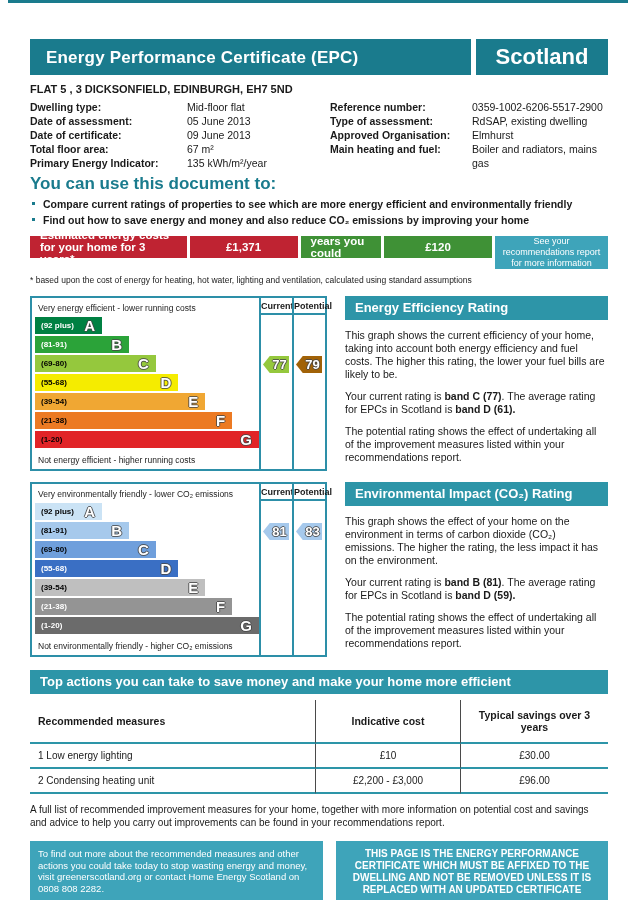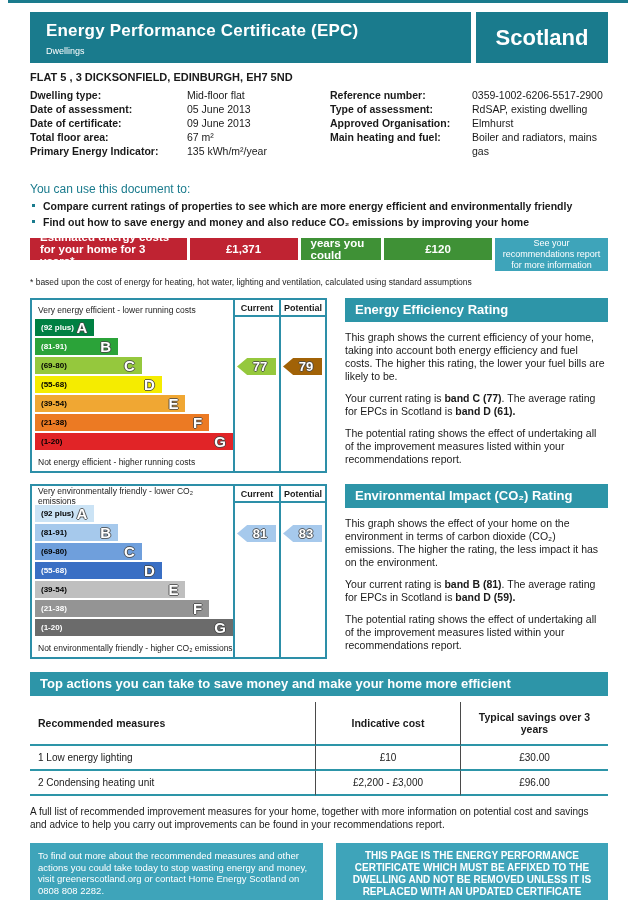--- a/index.html
+++ b/index.html
@@ -7,38 +7,38 @@
     --chart-border:#2d8fa8; --cost-red:#bf2332; --cost-green:#3f9136;
   }
   *{box-sizing:border-box;}
   html,body{margin:0;padding:0;background:#fff;}
   body{font-family:"Liberation Sans","DejaVu Sans",sans-serif;color:#1a1a1a;}
   .page{width:636px;height:900px;position:relative;background:#fff;overflow:hidden;}
   .top-rule{height:3px;background:var(--header-teal);margin:0 8px;}
   .content{padding:0 28px 0 30px;}
 
   
-  .header-row{display:flex;gap:5px;margin-top:9px;}
+  .header-row{display:flex;gap:5px;margin-top:36px;}
   .header-main{flex:1;background:var(--header-teal);color:#fff;padding:9px 16px 7px 16px;}
   .header-title{font-size:17px;font-weight:bold;letter-spacing:.2px;}
   .header-sub{font-size:9px;margin-top:5px;}
   .header-region{width:132px;background:var(--header-teal);color:#ffffff;display:flex;align-items:center;justify-content:center;font-size:22px;font-weight:bold;text-align:right;}
 
   .address{font-size:11px;font-weight:bold;margin-top:8px;}
 
   
   .details{display:flex;margin-top:5px;font-size:10.5px;line-height:14px;}
   .details-col{display:grid;}
   .details-col.left{width:300px;grid-template-columns:155px 1fr;}
   .details-col.right{flex:1;grid-template-columns:140px 1fr;}
   .d-label{font-weight:bold;}
   .d-value{padding-left:2px;}
 
   
-  .usage-heading{color:var(--header-teal);font-weight:normal;font-size:12px;margin-top:24px;}
+  .usage-heading{color:var(--header-teal);font-weight:bold;font-size:17px;margin-top:4px;}
   .bullet-row{display:flex;align-items:flex-start;margin-top:4px;font-size:10.5px;font-weight:bold;line-height:12px;}
   .bullet-dot{width:3px;height:3px;background:var(--header-teal);margin:4px 8px 0 2px;flex:none;}
 
   
   .costs{display:flex;gap:3px;margin-top:10px;}
   .costs-main{flex:1;display:flex;flex-direction:row;gap:3px;}
   .cost-row{display:flex;gap:3px;height:22px;}
   .cost-label{flex:1;color:#fff;font-size:11.5px;font-weight:bold;display:flex;align-items:center;padding:0 10px;}
   .cost-value{width:108px;color:#fff;font-size:11.5px;font-weight:bold;display:flex;align-items:center;justify-content:center;}
   .costs-side{width:113px;background:var(--box-teal);color:#fff;font-size:9px;line-height:11px;text-align:center;display:flex;align-items:center;justify-content:center;padding:0 7px;}
@@ -49,21 +49,21 @@
   .section-1{margin-top:11px;}
   .section-2{margin-top:11px;}
   .chart{width:297px;flex:none;display:flex;border:2px solid var(--chart-border);background:#fff;}
   .chart-bars{flex:1;display:flex;flex-direction:column;padding-left:3px;}
   .chart-top-label,.chart-bottom-label{height:19px;font-size:8.5px;color:#222;display:flex;align-items:center;padding-left:3px;}
   .band-row{height:19px;}
   .band-bar{height:17px;display:flex;justify-content:space-between;align-items:center;padding:0 7px 0 6px;}
   .band-range{font-size:8px;font-weight:bold;white-space:nowrap;}
   .band-letter{font-size:15px;font-weight:bold;color:#fff;line-height:1;
     text-shadow:-1px 0 0 rgba(70,70,70,.8),1px 0 0 rgba(70,70,70,.8),0 -1px 0 rgba(70,70,70,.8),0 1px 0 rgba(70,70,70,.8);}
-  .chart-col{width:46px;flex:none;border-left:2px solid var(--chart-border);position:relative;}
+  .chart-col{width:33px;flex:none;border-left:2px solid var(--chart-border);position:relative;}
   .col-header{height:17px;border-bottom:2px solid var(--chart-border);font-size:9px;font-weight:bold;text-align:center;line-height:17px;}
   .arrow{position:absolute;left:2px;right:3px;height:17px;clip-path:polygon(0 50%,26% 0,100% 0,100% 100%,26% 100%);display:flex;align-items:center;justify-content:center;padding-left:7px;}
   .arrow-num{font-size:13px;font-weight:bold;color:#fff;
     text-shadow:-1px 0 0 rgba(70,70,70,.8),1px 0 0 rgba(70,70,70,.8),0 -1px 0 rgba(70,70,70,.8),0 1px 0 rgba(70,70,70,.8);}
 
   .panel{flex:1;}
   .panel-header{background:var(--panel-teal);color:#fff;font-size:13px;font-weight:bold;padding:4px 10px 5px 10px;}
   .panel p{font-size:10.5px;line-height:13px;margin:9px 0 0 0;}
 
   
@@ -84,21 +84,20 @@
 </head>
 <body>
 
 <div class="page">
   <div class="top-rule"></div>
   <div class="content">
 
     <div class="header-row">
       <div class="header-main">
         <div class="header-title">Energy Performance Certificate (EPC)</div>
-        <div class="header-sub">Dwellings</div>
       </div>
       <div class="header-region">Scotland</div>
     </div>
 
     <div class="address">FLAT 5 , 3 DICKSONFIELD, EDINBURGH, EH7 5ND</div>
 
     <div class="details">
       <div class="details-col left">
         <span class="d-label">Dwelling type:</span>
           <span class="d-value">Mid-floor flat</span>

